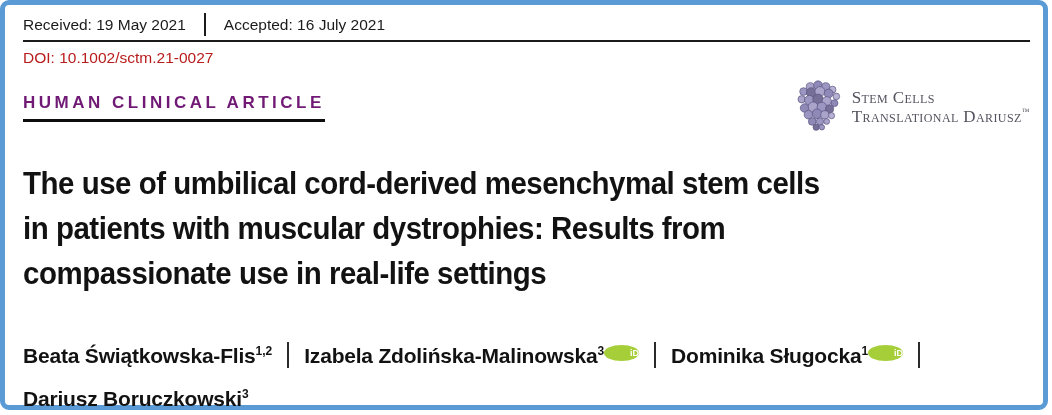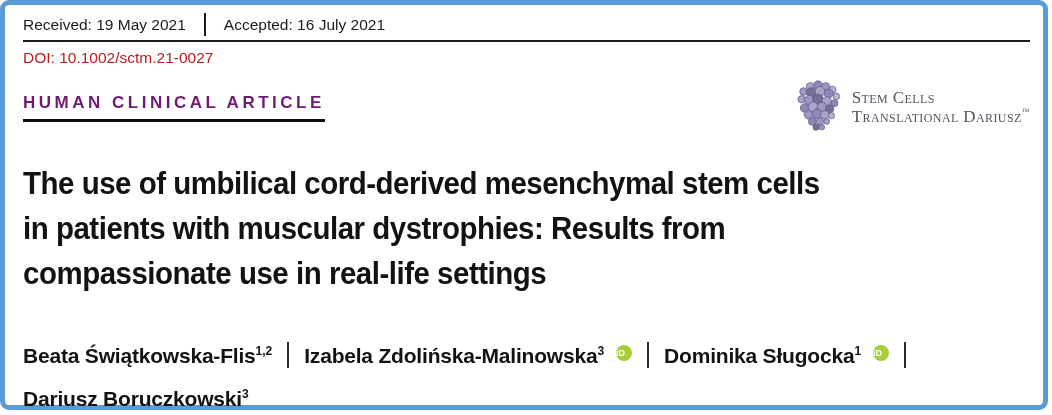--- a/index.html
+++ b/index.html
@@ -31,22 +31,22 @@
          transform-origin:left top;}
   
   .authors{margin-top:40px;font-size:21px;font-weight:bold;line-height:39px;
            letter-spacing:-0.2px;color:#121212;}
   .author{white-space:nowrap;}
   .sup{font-size:12px;position:relative;top:-8px;letter-spacing:0;}
   .author-sep{display:inline-block;width:2px;height:26px;background:#2b2b2b;
               margin:0 15px;vertical-align:-5px;}
   .orcid{display:inline-block;width:16px;height:16px;border-radius:50%;
          background:#a6ce39;color:#ffffff;font-size:9px;font-weight:bold;
-         text-align:left;line-height:16px;position:relative;top:-7px;
-         margin-left:12px;letter-spacing:0;font-style:normal;}
+         text-align:right;line-height:16px;position:relative;top:-7px;
+         margin-left:0;letter-spacing:0;font-style:normal;padding-left:19px;}
 </style>
 </head>
 <body>
 
 <div class="frame"></div>
 
 <div class="content">
 
   <div class="meta-row">
     <span>Received: 19 May 2021</span>

